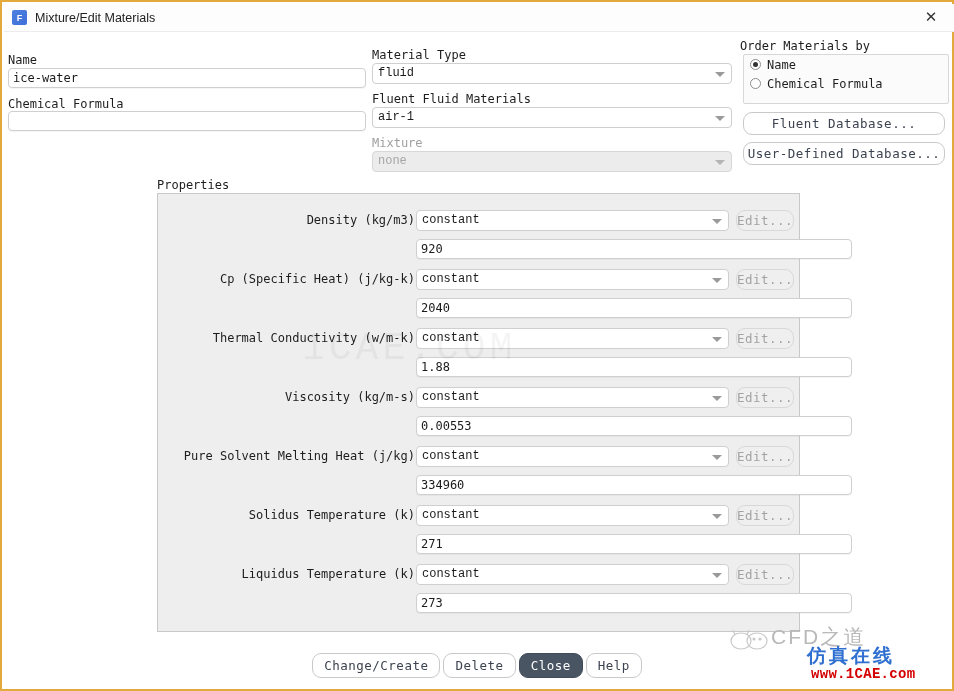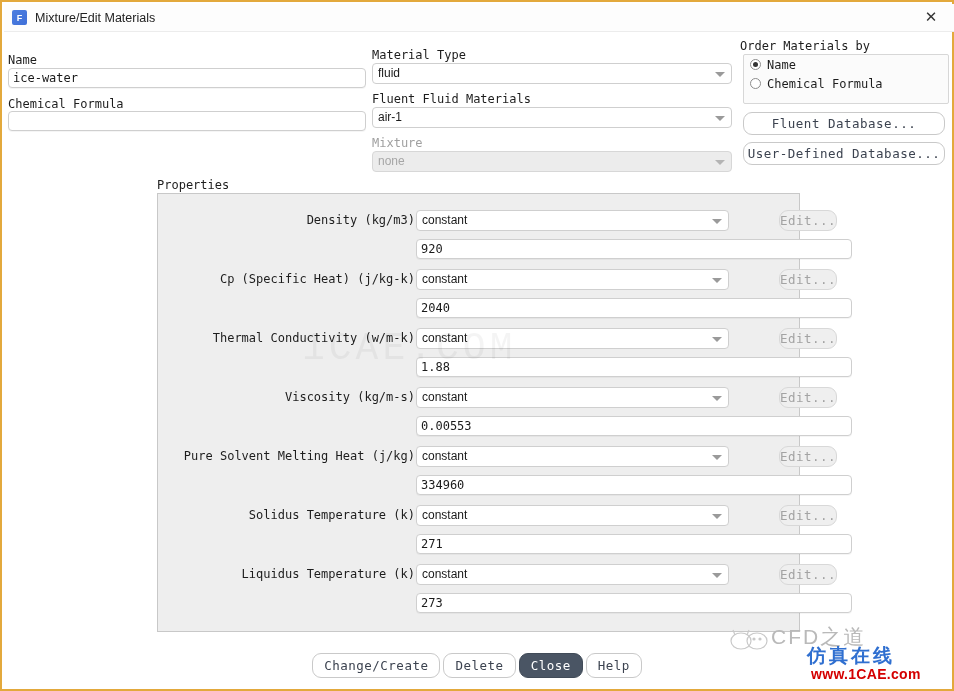--- a/index.html
+++ b/index.html
@@ -59,21 +59,21 @@
     line-height:18px;
     white-space:nowrap;overflow:hidden;
     box-shadow:0 1px 0 rgba(0,0,0,.04);
   }
   .combo{
     box-sizing:border-box;
     background:#ffffff;
     border:1px solid #cfcfcf;
     border-radius:4px;
     height:21px;
-    font-family:Liberation Sans, sans-serif;
+    font-family:Liberation Mono, monospace;
     font-size:12px;color:#1a1a1a;
     padding:0 20px 0 5px;
     line-height:19px;
     position:relative;
     white-space:nowrap;overflow:hidden;
   }
   .combo .arrow{
     position:absolute;right:6px;top:8px;
     width:0;height:0;
     border-left:5px solid transparent;
@@ -142,21 +142,21 @@
     background:#eeeeee;
   }
   .prop-row{position:absolute;left:0;width:643px;height:59px;}
   .prop-label{
     position:absolute;right:386px;top:11px;
     text-align:right;white-space:pre;
     font-family:"DejaVu Sans Mono","Liberation Mono",monospace;
     font-size:12px;color:#1d1d1d;
   }
   .prop-combo{position:absolute;left:258px;top:8px;width:313px;}
-  .prop-edit{position:absolute;left:578px;top:8px;width:58px;height:21px;margin-left:43px;}
+  .prop-edit{position:absolute;left:578px;top:8px;width:58px;height:21px;}
   .prop-value{position:absolute;left:258px;top:37px;width:436px;}
   
   #footer{
     position:absolute;left:0;top:648px;width:950px;height:30px;
     display:flex;align-items:center;justify-content:center;gap:3px;
   }
   #footer .btn{height:25px;padding:0 11px;}
   
   #wm-center{
     position:absolute;left:300px;top:325px;
@@ -172,21 +172,21 @@
   #wm-cfd{
     position:absolute;left:42px;top:6px;font-size:21px;
     color:#b9b9b9;letter-spacing:2px;white-space:nowrap;
   }
   #wm-sim{
     position:absolute;left:78px;top:26px;font-size:19px;
     color:#2f6fd0;letter-spacing:3px;font-weight:bold;white-space:nowrap;
   }
   #wm-url{
     position:absolute;left:82px;top:49px;font-size:14px;
-    color:#d40000;font-weight:bold;letter-spacing:.3px;white-space:nowrap;
+    color:#d40000;font-weight:bold;letter-spacing:.3px;white-space:nowrap;font-family:Liberation Mono, monospace;
   }
   #wm-face{
     position:absolute;left:0px;top:12px;width:46px;height:24px;
     color:#c6c6c6;font-size:17px;
   }
 </style>
 </head>
 <body>
 
 <div id="window">

